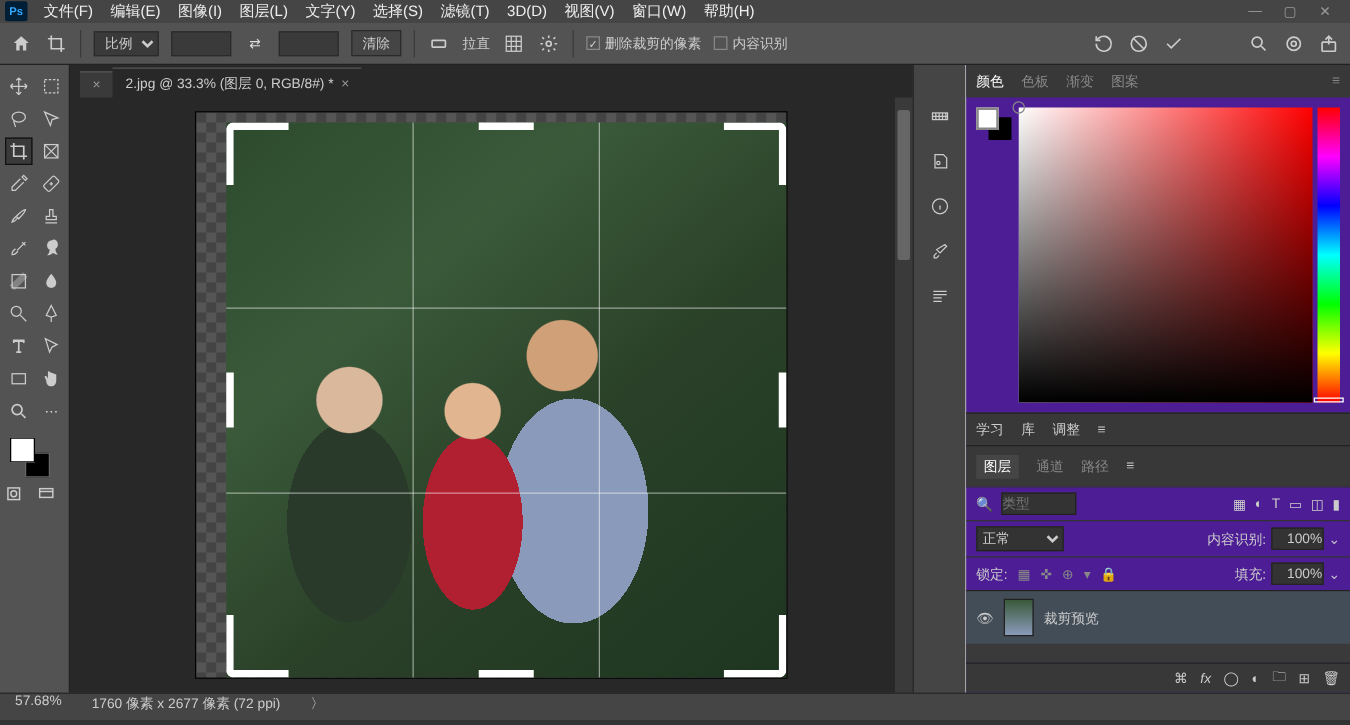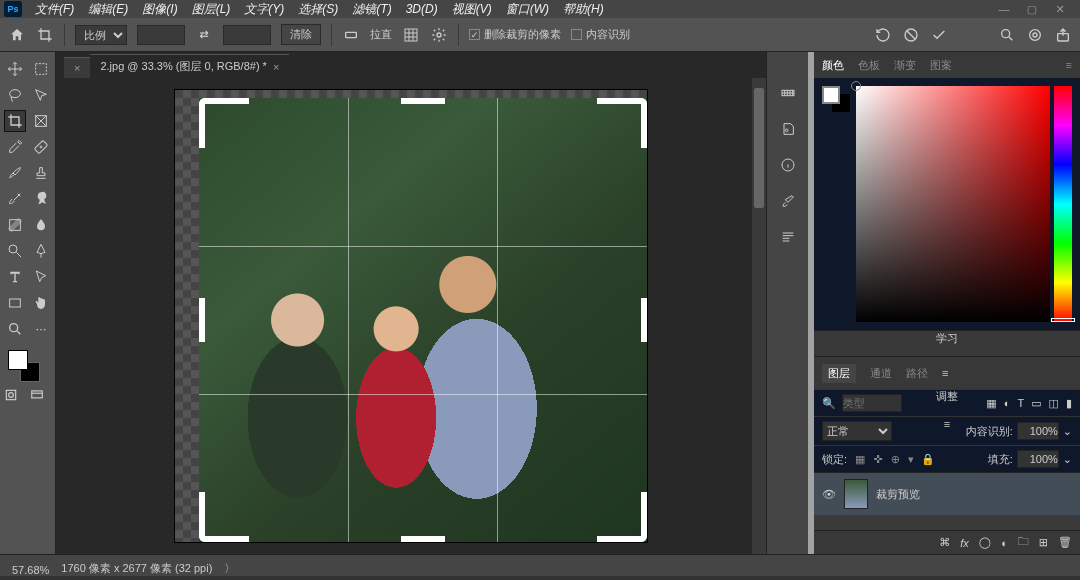--- a/index.html
+++ b/index.html
@@ -1,19 +1,19 @@
 <!DOCTYPE html>
 <html><head>
 <meta charset="utf-8">
 <style>
 * { margin:0; padding:0; box-sizing:border-box; font-family:"Microsoft YaHei",Arial,sans-serif; font-size:11px; color:#ccc; user-select:none; }
 body { background:#323232; width:1080px; height:580px; overflow:hidden; }
 .menubar { height:18px; background:#454545; display:flex; align-items:center; padding:0 4px; }
 .menubar .logo { width:18px; height:16px; background:#001e36; border-radius:2px; display:flex; align-items:center; justify-content:center; font-size:9px; color:#31a8ff; font-weight:bold; margin-right:6px; }
-.menubar .mi { padding:0 7px; cursor:default; font-size:12px; color:#eee;font-style:italic; }
+.menubar .mi { padding:0 7px; cursor:default; font-size:12px; color:#eee; }
 .menubar .right { margin-left:auto; display:flex; gap:12px; padding-right:8px; }
 .menubar .wbtn { width:16px; height:16px; display:flex; align-items:center; justify-content:center; color:#999; }
 .optbar { height:34px; background:#535353; display:flex; align-items:center; padding:0 8px; gap:10px; border-bottom:1px solid #222; }
 .optbar .sep { width:1px; height:22px; background:#3a3a3a; }
 .optbar .ico { width:18px; height:18px; display:flex; align-items:center; justify-content:center; color:#ddd; }
 .optbar select,.optbar input { background:#3a3a3a; border:1px solid #2a2a2a; color:#ccc; height:20px; padding:0 4px; }
 .optbar .btn { background:#454545; padding:2px 8px; border:1px solid #2a2a2a; }
 .optbar .chk { display:flex; align-items:center; gap:4px; }
 .optbar .chk .box { width:11px; height:11px; border:1px solid #888; display:flex; align-items:center; justify-content:center; font-size:9px; }
 .optbar .spacer { flex:1; }
@@ -53,56 +53,56 @@
 .crop .tr { top:0; right:0; border-left:none; border-bottom:none; border-radius:0 6px 0 0; }
 .crop .bl { bottom:0; left:0; border-right:none; border-top:none; border-radius:0 0 0 6px; }
 .crop .brc { bottom:0; right:0; border-left:none; border-top:none; border-radius:0 0 6px 0; }
 .crop .mh { position:absolute; background:#fff; }
 .crop .mt { top:0; left:calc(50% - 22px); width:44px; height:6px; }
 .crop .mb { bottom:0; left:calc(50% - 22px); width:44px; height:6px; }
 .crop .ml { left:0; top:calc(50% - 22px); width:6px; height:44px; }
 .crop .mr { right:0; top:calc(50% - 22px); width:6px; height:44px; }
 .scrollv { position:absolute; right:0; top:26px; bottom:0; width:14px; background:#3a3a3a; }
 .scrollv .thumb { position:absolute; left:2px; width:10px; top:10px; height:120px; background:#666; border-radius:2px; }
-.rpanel { width:272px; background:#0f172a; display:flex; flex-direction:column; border-left:6px solid #a3a3a3; }
+.rpanel { width:308px; background:#4c1d95; display:flex; flex-direction:column; border-left:1px solid #a3a3a3; }
 .dock { width:42px; background:#454545; border-left:1px solid #222; display:flex; flex-direction:column; align-items:center; gap:14px; padding-top:30px; }
 .dock .di { width:22px; height:22px; display:flex; align-items:center; justify-content:center; color:#bbb; }
 .ptabs { height:26px; display:flex; align-items:center; padding:0 8px; gap:14px; font-size:11px; background:#383838; }
 .ptabs .pt.act { color:#fff; }
 .ptabs .pt { color:#888; }
 .ptabs .burger { margin-left:auto; color:#888; }
 .colorpanel { height:252px; display:flex; padding:8px; gap:4px; }
 .colorpanel .sw2 { width:30px; }
 .colorpanel .sw2 .csw { width:18px; height:18px; border:1px solid #000; }
 .colorpanel .sw2 .csw.fg { background:#fff; margin-bottom:-10px; position:relative; z-index:1; border:2px solid #888; }
 .colorpanel .sw2 .csw.bg { background:#000; margin-left:10px; }
 .colorpanel .field { flex:1; background:linear-gradient(to right,#fff,#ff0000); position:relative; }
 .colorpanel .field::after { content:""; position:absolute; inset:0; background:linear-gradient(to bottom,transparent,#000); }
 .colorpanel .field .cursor { position:absolute; top:-5px; left:-5px; width:10px; height:10px; border:1px solid #888; border-radius:50%; }
 .colorpanel .hue { width:18px; background:linear-gradient(to bottom,#f00,#f0f,#00f,#0ff,#0f0,#ff0,#f00); position:relative; }
 .colorpanel .hue .hcur { position:absolute; bottom:0; left:-3px; right:-3px; height:4px; border:1px solid #fff; }
-.midtabs { height:26px; display:flex; align-items:center; padding:0 8px; gap:14px; background:#383838; border-top:1px solid #222;flex-direction:column; }
+.midtabs { height:26px; display:flex; align-items:center; padding:0 8px; gap:14px; background:#383838; border-top:1px solid #222; }
 .layertabs { height:26px; display:flex; align-items:center; padding:16px 8px; gap:14px; background:#383838; border-top:1px solid #222; }
 .layertabs .lt.act { background:#454545; color:#fff; padding:2px 6px; }
 .layertabs .lt { color:#888; }
 .lopts { padding:4px 8px; display:flex; align-items:center; gap:6px; border-top:1px solid #333; }
 .lopts input { background:#333; border:1px solid #222; width:60px; height:18px; color:#777; }
 .lopts .icons { display:flex; gap:7px; margin-left:auto; color:#888; }
 .lrow { padding:4px 8px; display:flex; align-items:center; gap:6px; font-size:11px; color:#888; border-top:1px solid #333; }
 .lrow select { background:#333; border:1px solid #222; height:20px; color:#ccc; width:70px; }
 .lrow .r { margin-left:auto; display:flex; align-items:center; gap:4px; }
 .lrow .r input { width:42px; background:#333; border:1px solid #222; height:18px; text-align:right; color:#ccc; }
 .llock { padding:4px 8px; display:flex; align-items:center; gap:8px; color:#888; border-top:1px solid #333;justify-content:space-between; }
 .llock .ic { color:#888; }
 .layerlist { flex:1; background:#3a3a3a; border-top:1px solid #222; }
 .layer { display:flex; align-items:center; padding:6px 8px; gap:8px; background:#5a7a9a50; }
 .layer .eye { color:#ccc; }
 .layer .thumb { width:24px; height:30px; background:linear-gradient(#3a5a3a,#8a9aba); border:1px solid #222; }
 .lfoot { height:24px; background:#383838; display:flex; align-items:center; justify-content:flex-end; gap:10px; padding:0 8px; color:#888; border-top:1px solid #222; }
-.status { height:22px; background:#454545; display:flex; align-items:flex-end; padding:0 12px; gap:12px; font-size:11px; color:#bbb; border-top:1px solid #222; }
+.status { height:22px; background:#454545; display:flex; align-items:flex-start; padding:0 12px; gap:24px; font-size:11px; color:#bbb; border-top:1px solid #222; }
 svg { width:16px; height:16px; }
 </style>
 </head>
 <body>
 
 <div class="menubar">
   <div class="logo">Ps</div>
   <div class="mi">文件(F)</div>
   <div class="mi">编辑(E)</div>
   <div class="mi">图像(I)</div>
@@ -483,15 +483,15 @@
       <span>◐</span>
       <span>🗀</span>
       <span>⊞</span>
       <span>🗑</span>
     </div>
   </div>
 </div>
 
 <div class="status">
   <span>57.68%</span>
-  <span>1760 像素 x 2677 像素 (32 ppi)</span>
+  <span>1760 像素 x 2677 像素 (72 ppi)</span>
   <span>〉</span>
 </div>
 
 </body></html>

